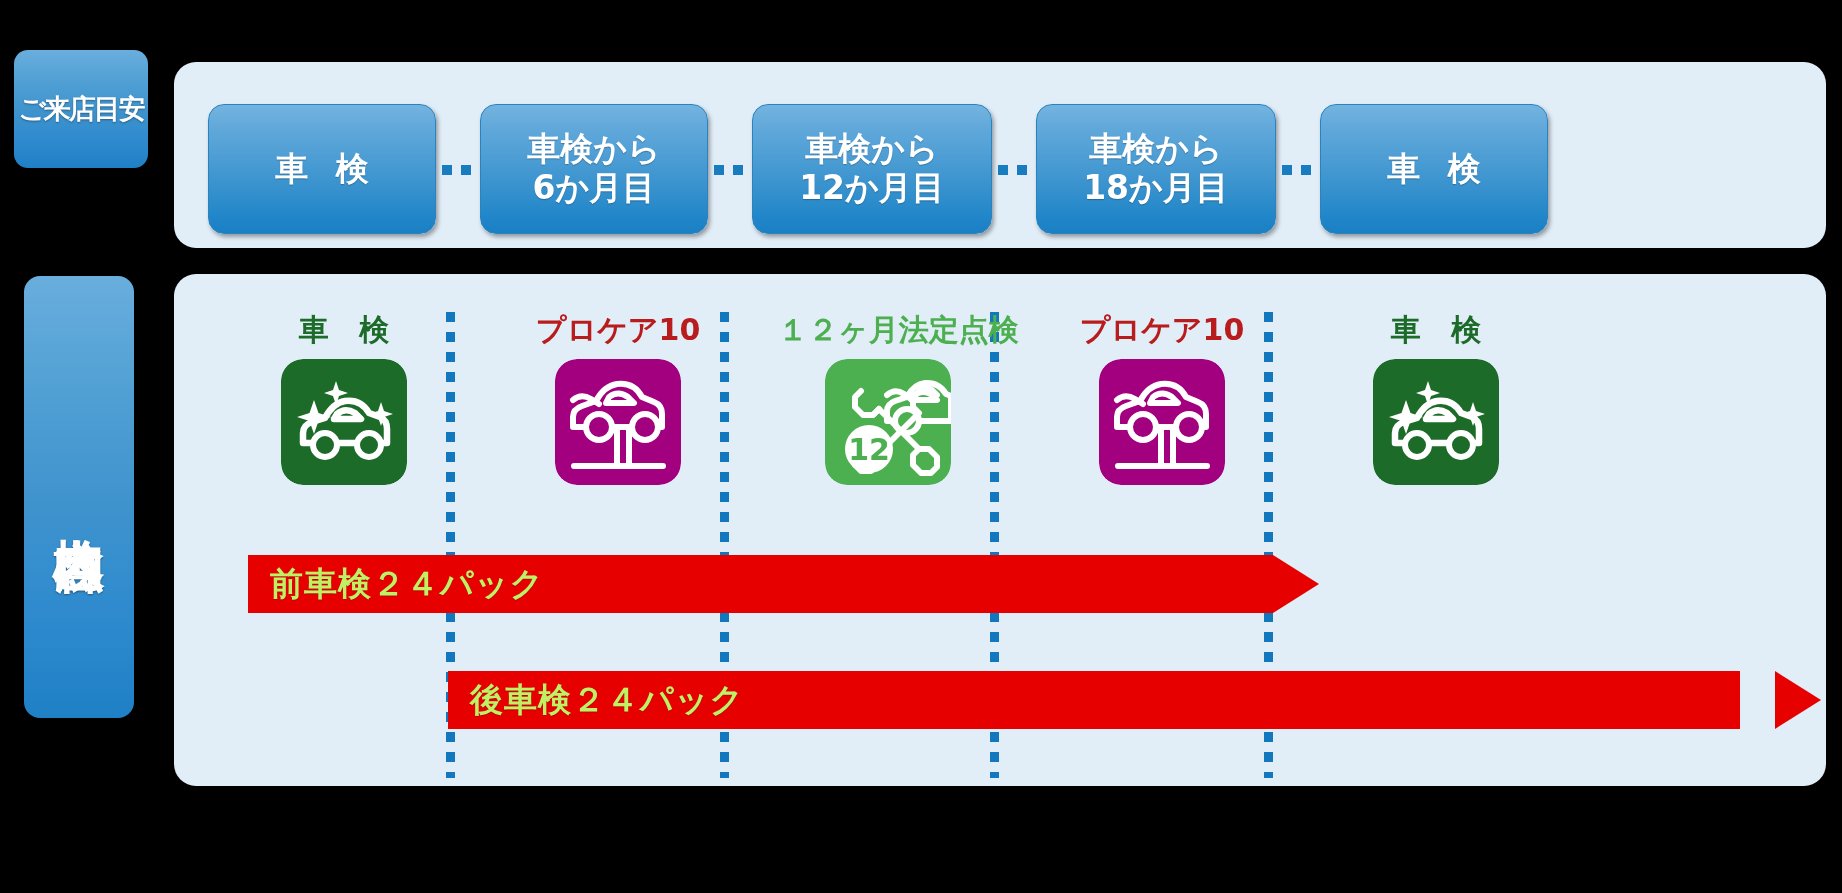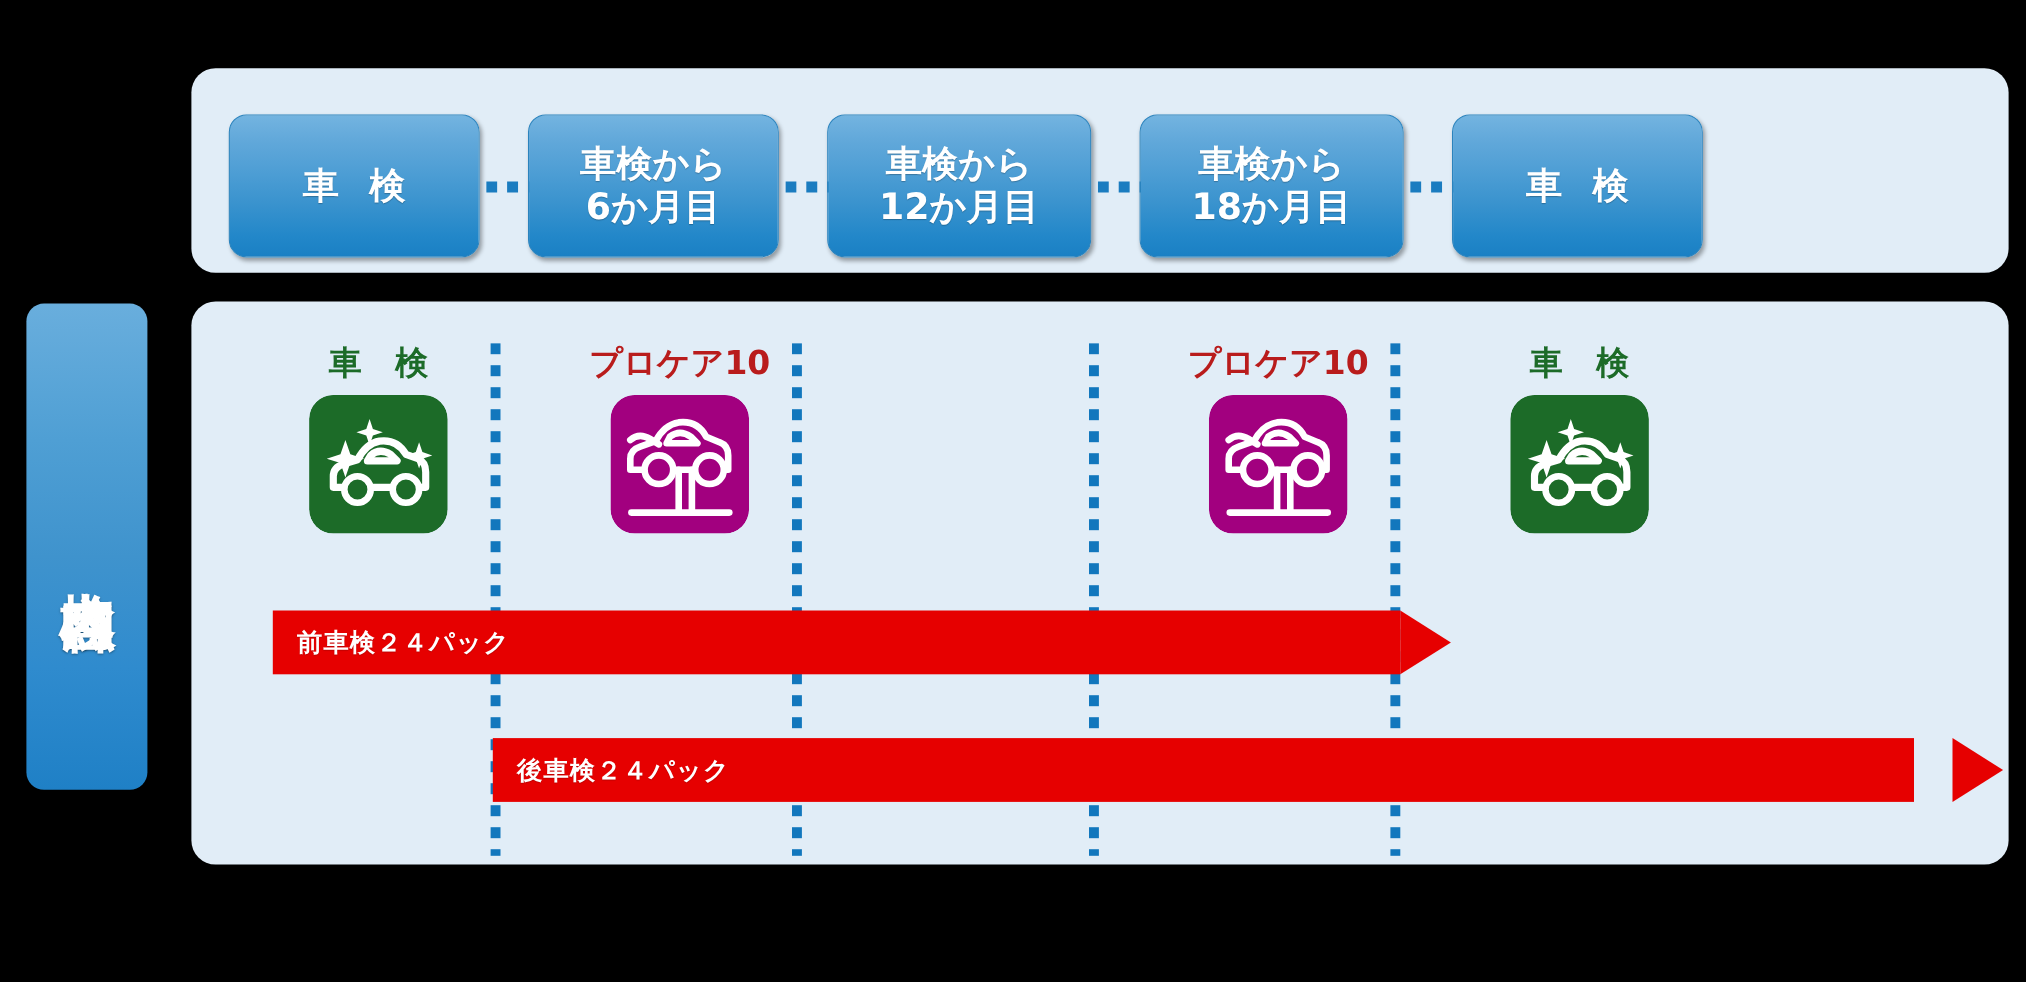--- a/index.html
+++ b/index.html
@@ -169,41 +169,44 @@
     position: absolute;
     height: 58px;
     display: flex;
     align-items: center;
   }
   .red-arrow .body {
     height: 58px;
     background: #e60000;
     display: flex;
     align-items: center;
-    color: #ffffff;
-    font-weight: bold;
-    font-size: 23px;
+    color: #bef264;
+    font-weight: bold;
+    font-size: 33px;
     padding-left: 22px;
     box-sizing: border-box;
     white-space: nowrap;
     text-shadow: 0 1px 1px rgba(0,0,0,0.18);
     letter-spacing: 1px;
   }
   .red-arrow .head {
     width: 0; height: 0;
     border-top: 29px solid transparent;
     border-bottom: 29px solid transparent;
     border-left: 46px solid #e60000;
   }
 </style>
 </head>
 <body>
 
 <div id="stage">
 
+  <div class="blue-pill" id="label-visit">
+    <span>ご来店目安</span>
+  </div>
 
   <div class="blue-pill" id="label-content">
     <span class="vtext">点検内容</span>
   </div>
 
   <div class="panel" id="panel-top">
 
     <div class="step-box wide-letter" style="left:34px;width:228px;">
       <span>車 検</span>
     </div>
@@ -290,20 +293,46 @@
           <path d="M74 68 L74 105"></path>
           <path d="M19 107 L108 107"></path>
         </g>
         <g fill="#a2007f" stroke="#ffffff" stroke-width="6">
           <circle cx="44" cy="68" r="13"></circle>
           <circle cx="90" cy="68" r="13"></circle>
         </g>
       </svg>
     </div>
 
+    <div class="service" style="left:604px;top:36px;">
+      <div class="svc-label c-green-lite">１２ヶ月法定点検</div>
+      <svg class="icon-box" viewBox="0 0 126 126">
+        <rect x="0" y="0" width="126" height="126" rx="22" fill="#4caf50"></rect>
+
+        <g fill="none" stroke="#ffffff" stroke-width="6" stroke-linecap="round" stroke-linejoin="round">
+          <path d="M62 62 L62 52 Q62 45 70 42 L82 38 Q89 25 100 24 Q114 23 121 35 L126 37 L126 62 Z"></path>
+          <path d="M90 36 Q98 30 107 36 L112 41 L87 41 Z"></path>
+          <path d="M62 36 Q70 29 79 35 L86 40"></path>
+        </g>
+        <g fill="#4caf50" stroke="#ffffff" stroke-width="6">
+          <circle cx="82" cy="62" r="12"></circle>
+        </g>
+
+        <g fill="none" stroke="#ffffff" stroke-width="6" stroke-linecap="round" stroke-linejoin="round">
+          <path d="M36 32 L30 38 L30 48 L38 56 L48 56 L54 50 L94 90 L88 96 L88 106 L96 114 L106 114 L112 108 L112 98 L104 90 L94 90"></path>
+          <path d="M54 50 L48 56"></path>
+        </g>
+        <g fill="none" stroke="#ffffff" stroke-width="6" stroke-linecap="round" stroke-linejoin="round">
+          <path d="M112 36 L106 30 L96 30 L88 38 L88 48 L94 54 L54 94 L48 88 L38 88 L30 96 L30 106 L36 112 L46 112 L54 104 L54 94"></path>
+        </g>
+
+        <circle cx="44" cy="90" r="24" fill="#ffffff"></circle>
+        <text x="44" y="101" font-family="DejaVu Sans, Liberation Sans, sans-serif" font-size="30" font-weight="bold" fill="#4caf50" text-anchor="middle">12</text>
+      </svg>
+    </div>
 
     <div class="service" style="left:878px;top:36px;">
       <div class="svc-label c-magenta">プロケア10</div>
       <svg class="icon-box" viewBox="0 0 126 126">
         <rect x="0" y="0" width="126" height="126" rx="22" fill="#a2007f"></rect>
         <g fill="none" stroke="#ffffff" stroke-width="6" stroke-linecap="round" stroke-linejoin="round">
           <path d="M18 68 L18 58 Q18 50 27 47 L41 42 Q49 27 62 25 Q79 23 87 38 L99 43 Q107 46 107 55 L107 68 Z"></path>
           <path d="M54 38 Q63 31 73 38 L79 44 L51 44 Z"></path>
           <path d="M18 41 Q26 34 36 40 L44 45"></path>
           <path d="M62 68 L62 105"></path>

